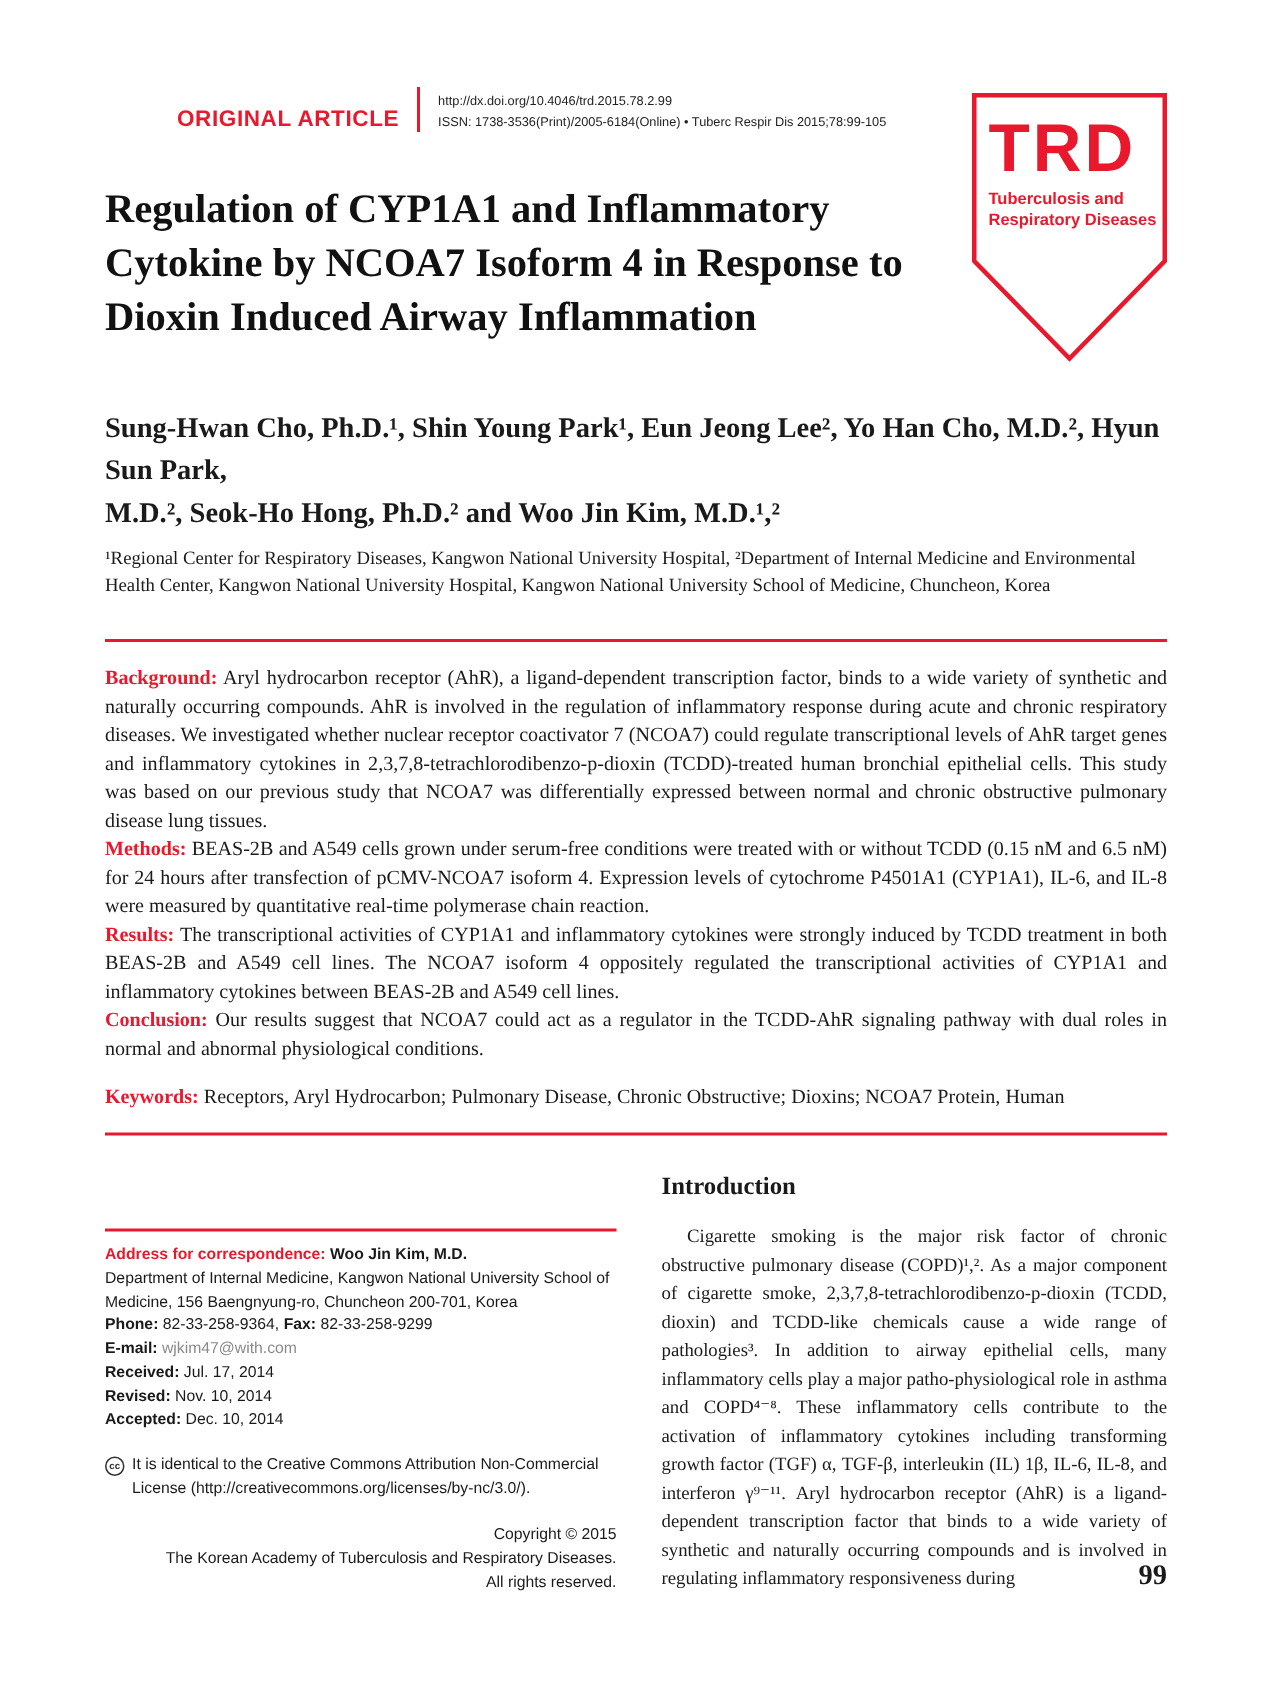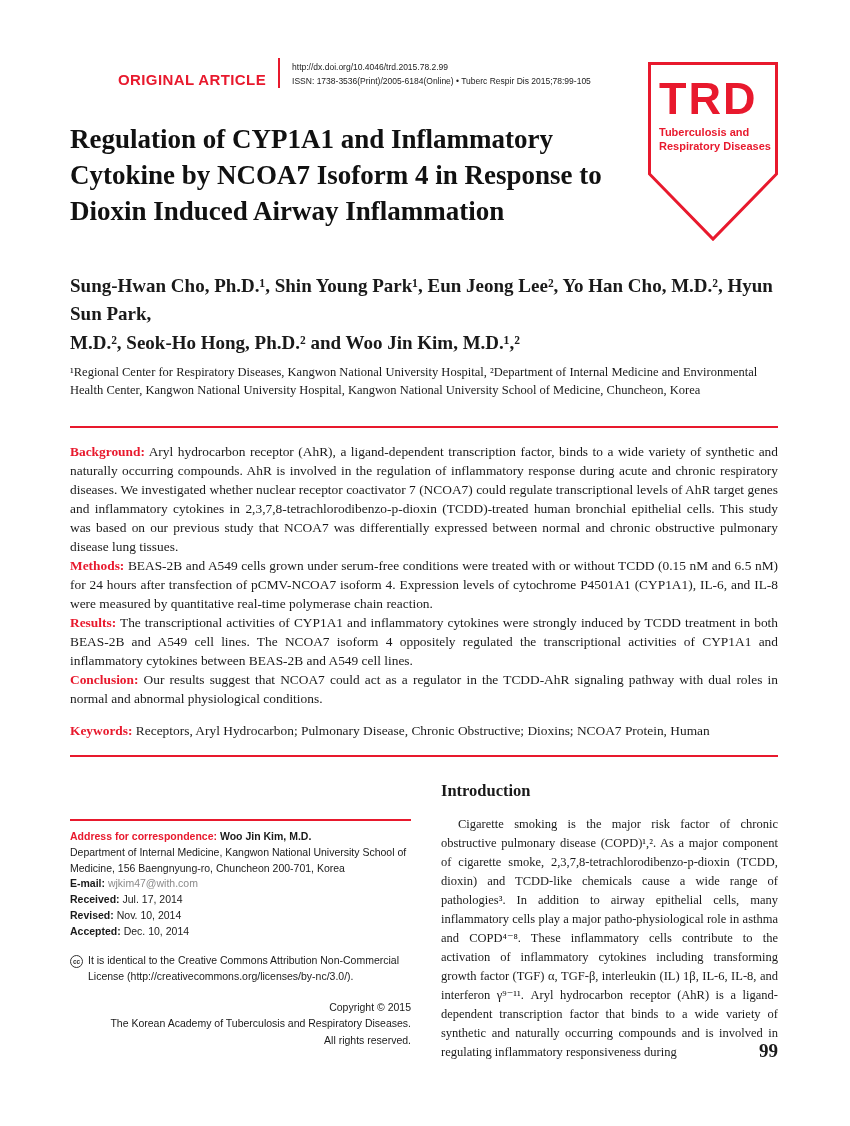--- a/index.html
+++ b/index.html
@@ -144,20 +144,26 @@
 
       <div class="col-left">
         <hr class="corr-rule">
         <div class="corr-block">
           <div>
             <span class="corr-label">Address for correspondence:</span>
             <span class="bold">Woo Jin Kim, M.D.</span>
           </div>
           <div>Department of Internal Medicine, Kangwon National University School of Medicine, 156 Baengnyung-ro, Chuncheon 200-701, Korea</div>
           <div>
+            <span class="bold">Phone:</span>
+            <span>82-33-258-9364,</span>
+            <span class="bold">Fax:</span>
+            <span>82-33-258-9299</span>
+          </div>
+          <div>
             <span class="bold">E-mail:</span>
             <span class="email-value">wjkim47@with.com</span>
           </div>
           <div>
             <span class="bold">Received:</span>
             <span>Jul. 17, 2014</span>
           </div>
           <div>
             <span class="bold">Revised:</span>
             <span>Nov. 10, 2014</span>

